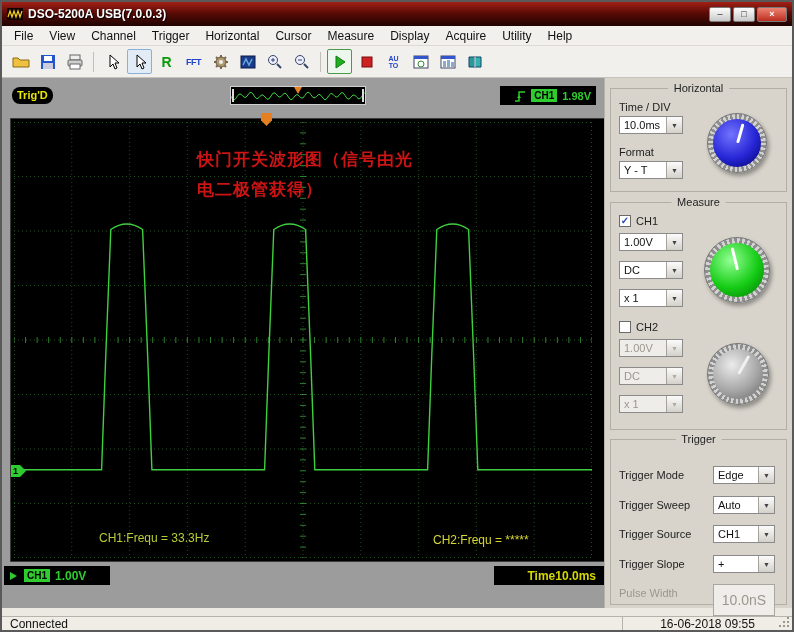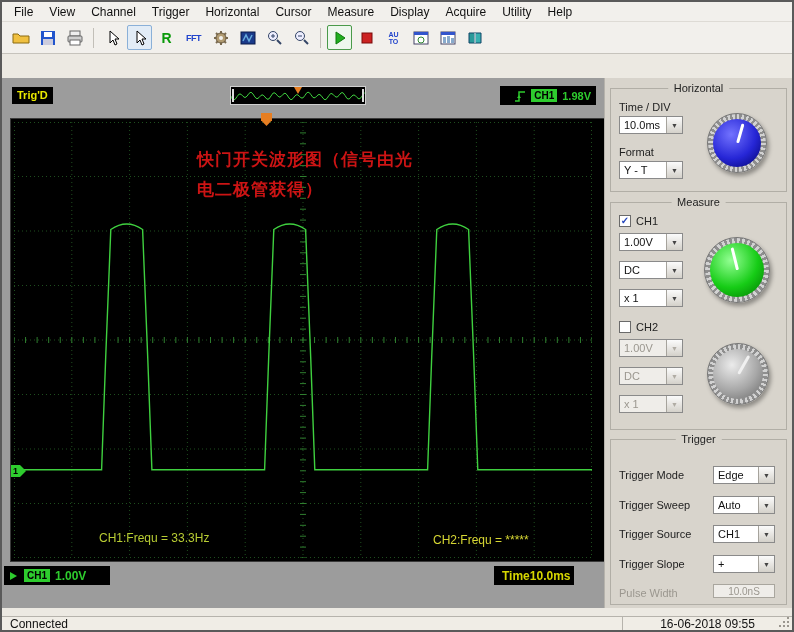--- a/index.html
+++ b/index.html
@@ -27,21 +27,21 @@
   .tb-r { color:#0a9a0a; font-weight:bold; font-size:14px; }
   .tb-fft { color:#2244cc; font-weight:bold; font-size:9px; letter-spacing:-0.5px; }
   .tb-auto { color:#2244cc; font-weight:bold; font-size:7px; line-height:7px; text-align:center; }
 
   
   .main { position:absolute; top:76px; left:0; right:0; bottom:22px; display:flex; }
   .leftcol { position:relative; width:602px; background:#9c9c9c; flex:none; }
   .panel { position:relative; flex:1; background:#d8d4cc; border-left:1px solid #b6b3ac; }
 
   
-  .trigd { position:absolute; left:10px; top:9px; height:17px; background:#000; color:#e8e800; font-size:11px; font-weight:bold; padding:2px 5px; }
+  .trigd { position:absolute; left:10px; top:9px; height:17px; background:#000; color:#e8e800; font-size:11px; font-weight:bold; padding:2px 5px;border-radius:8px; }
   .preview { position:absolute; left:228px; top:8px; width:136px; height:19px; background:#000; border:1px solid #cfcfcf; }
   .preview svg { display:block; width:100%; height:100%; }
   .pv-marker { position:absolute; left:50%; top:0; width:8px; height:7px; margin-left:-4px; background:#e67e22; clip-path:polygon(0 0,100% 0,50% 100%); }
   .pv-end { position:absolute; top:2px; bottom:2px; width:2px; background:#ddd; }
   .triginfo { position:absolute; right:8px; top:8px; width:96px; height:19px; background:#000; display:flex; align-items:center; justify-content:flex-end; gap:5px; padding:0 5px; }
   .chn-badge { background:#2ecc2e; color:#000; font-size:10px; font-weight:bold; padding:0 3px; line-height:13px; }
   .lvl { color:#2ecc2e; font-size:11px; font-weight:bold; }
 
   
   .scope { position:absolute; left:8px; top:40px; width:656px; height:444px; background:#000; border:1px solid #3a3a3a; padding:3px; }
@@ -49,57 +49,71 @@
   .annot { position:absolute; left:186px; top:26px; color:#cc1414; font-size:17px; font-weight:bold; line-height:30px; letter-spacing:1px; white-space:nowrap; }
   .freq1 { position:absolute; left:88px; top:412px; color:#b8cc33; font-size:12px; }
   .freq2 { position:absolute; left:422px; top:414px; color:#d6d633; font-size:12px; }
   .marker-top { position:absolute; left:250px; top:-6px; width:11px; height:13px; background:#e67e22; clip-path:polygon(0 0,100% 0,100% 55%,50% 100%,0 55%); }
   .marker-left { position:absolute; left:0; top:346px; width:15px; height:12px; background:#2ecc2e; clip-path:polygon(0 0,60% 0,100% 50%,60% 100%,0 100%); font-size:9px; font-weight:bold; color:#000; line-height:12px; padding-left:2px; }
   .marker-right { position:absolute; right:0; top:238px; width:15px; height:12px; background:#2ecc2e; clip-path:polygon(100% 0,40% 0,0 50%,40% 100%,100% 100%); font-size:9px; font-weight:bold; color:#000; line-height:12px; text-align:right; padding-right:2px; }
 
   
   .chbox { position:absolute; left:2px; top:488px; width:106px; height:19px; background:#000; display:flex; align-items:center; gap:5px; padding:0 5px; }
   .chbox .scale { color:#2ecc2e; font-size:12px; font-weight:bold; }
-  .timebox { position:absolute; left:492px; top:488px; width:80px; height:19px; background:#000; color:#d6d600; font-size:12px; font-weight:bold; display:flex; align-items:center; justify-content:flex-start; padding:0 8px; }
+  .timebox { position:absolute; left:492px; top:488px; width:110px; height:19px; background:#000; color:#d6d600; font-size:12px; font-weight:bold; display:flex; align-items:center; justify-content:flex-end; padding:0 8px; }
 
   
   .group { position:absolute; left:5px; right:5px; border:1px solid #b1aea6; }
   .g-horiz { top:10px;  height:104px; }
   .g-vert  { top:124px; height:228px; }
   .g-trig  { top:361px; height:166px; }
   .legend { position:absolute; top:-7px; left:50%; transform:translateX(-50%); background:#d8d4cc; padding:0 6px; font-size:11px; color:#222; white-space:nowrap; }
   .plabel { position:absolute; font-size:11px; color:#222; white-space:nowrap; }
   .plabel.dis { color:#9b978f; }
   .combo { position:absolute; height:18px; background:#fff; border:1px solid #8a8a8a; display:flex; align-items:center; font-size:11px; color:#111; }
   .combo .cv { padding-left:4px; flex:1; white-space:nowrap; }
   .combo .arr { width:16px; height:16px; background:linear-gradient(#fbfbfb,#d4d1ca); border-left:1px solid #a6a39c; font-size:7px; display:flex; align-items:center; justify-content:center; color:#444; flex:none; }
   .combo.dis { background:#efede9; }
   .combo.dis .cv { color:#9b978f; }
   .combo.dis .arr { color:#b0aca4; }
-  .pwbox { position:absolute; height:14px; background:#efede9; border:1px solid #a9a69e; color:#9b978f; font-size:10px; display:flex; align-items:center; justify-content:center; }
+  .pwbox { position:absolute; height:32px; background:#efede9; border:1px solid #a9a69e; color:#9b978f; font-size:14px; display:flex; align-items:center; justify-content:center; }
   .cb { position:absolute; width:12px; height:12px; background:#fff; border:1px solid #6a6a6a; font-size:10px; line-height:10px; text-align:center; color:#2244bb; font-weight:bold; }
   .cblabel { position:absolute; font-size:11px; color:#222; }
   .knob { position:absolute; border-radius:50%; border:1px solid #777; background:repeating-conic-gradient(#d2d2d2 0deg 5deg,#8e8e8e 5deg 10deg); box-shadow:2px 3px 4px rgba(0,0,0,.35); }
   .knob .face { position:absolute; inset:5px; border-radius:50%; }
   .face-blue  { background:radial-gradient(circle at 38% 32%, #7373ff, #2626d6 55%, #000068); }
   .face-green { background:radial-gradient(circle at 38% 32%, #93ff93, #16cc16 55%, #007400); }
   .face-gray  { background:radial-gradient(circle at 38% 32%, #ebebeb, #a8a8a8 55%, #686868); }
   .ptr { position:absolute; left:50%; bottom:50%; width:3px; height:42%; margin-left:-1.5px; background:#fff; transform-origin:50% 100%; border-radius:2px; }
 
   
   .statusbar { position:absolute; left:0; right:0; bottom:0; height:14px; background:#f0ede6; border-top:1px solid #b6b3ac; display:flex; align-items:center; font-size:12px; color:#111; }
   .statusleft { padding-left:8px; flex:1; }
   .datecell { width:170px; height:100%; border-left:1px solid #b6b3ac; display:flex; align-items:center; justify-content:center; }
   .grip { position:absolute; right:1px; bottom:1px; width:13px; height:13px; }
 </style>
 </head>
 <body>
 
 <div class="win">
 
+  <div class="titlebar">
+    <span class="app-icon">
+      <svg width="16" height="12">
+          <rect width="16" height="12" fill="#120202"></rect>
+          <path d="M1 9 L3 3 L5 9 L7 3 L9 9 L11 3 L13 9 L15 3" stroke="#f5d020" stroke-width="1.2" fill="none"></path>
+        </svg>
+    </span>
+    <span class="title">DSO-5200A USB(7.0.0.3)</span>
+    <span class="winbtns">
+      <span class="wbtn">–</span>
+      <span class="wbtn">□</span>
+      <span class="wbtn close">×</span>
+    </span>
+  </div>
 
   <div class="menubar">
     <span class="menuitem">File</span>
     <span class="menuitem">View</span>
     <span class="menuitem">Channel</span>
     <span class="menuitem">Trigger</span>
     <span class="menuitem">Horizontal</span>
     <span class="menuitem">Cursor</span>
     <span class="menuitem">Measure</span>
     <span class="menuitem">Display</span>

